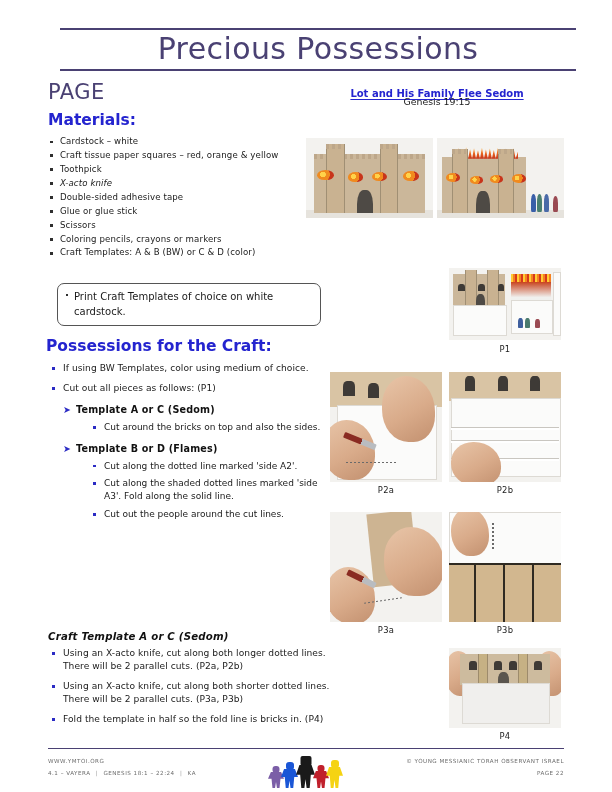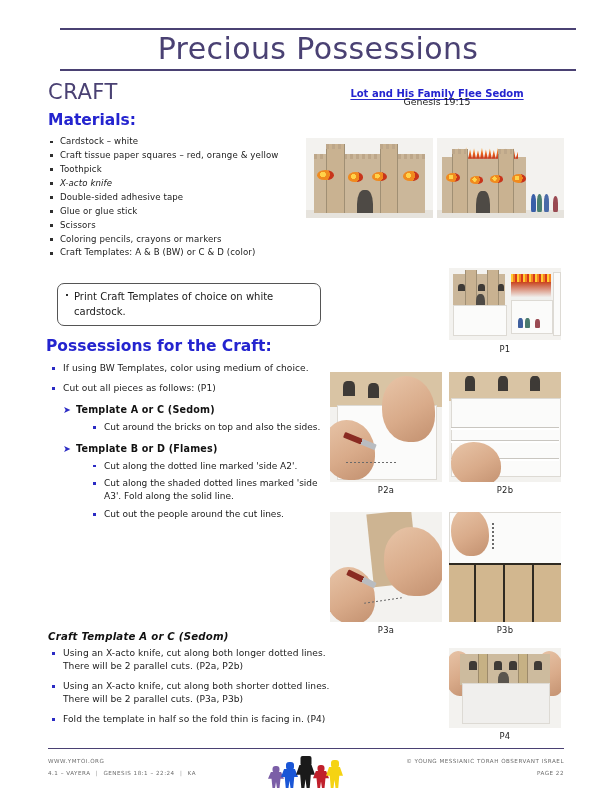--- a/index.html
+++ b/index.html
@@ -375,21 +375,21 @@
   }
 </style>
 </head>
 <body>
 
 <div class="masthead">
   <div class="masthead-title">Precious Possessions</div>
 </div>
 
 <div class="left-col">
-  <div class="h-craft">CRAFT</div>
+  <div class="h-craft">PAGE</div>
   <div class="h-blue">Materials:</div>
   <ul class="sq-list">
     <li>Cardstock – white</li>
     <li>Craft tissue paper squares – red, orange &amp; yellow</li>
     <li>Toothpick</li>
     <li class="ital">X-acto knife</li>
     <li>Double-sided adhesive tape</li>
     <li>Glue or glue stick</li>
     <li>Scissors</li>
     <li>Coloring pencils, crayons or markers</li>
@@ -427,21 +427,21 @@
     <li>Cut out the people around the cut lines.</li>
   </ul>
 </div>
 
 <div class="craft-tmpl-head">Craft Template A or C (Sedom)</div>
 
 <div class="bottom-list">
   <ul class="blue-sq">
     <li>Using an X-acto knife, cut along both longer dotted lines. There will be 2 parallel cuts. (P2a, P2b)</li>
     <li>Using an X-acto knife, cut along both shorter dotted lines. There will be 2 parallel cuts. (P3a, P3b)</li>
-    <li>Fold the template in half so the fold thin is facing in. (P4)</li>
+    <li>Fold the template in half so the fold line is bricks in. (P4)</li>
   </ul>
 </div>
 
 <div class="scripture-title">Lot and His Family Flee Sedom</div>
 <div class="scripture-ref">Genesis 19:15</div>
 
 <div class="photo" style="left:306px; top:138px; width:127px; height:80px;">
   <div class="scene">
     <div class="bg-white"></div>
     <div class="tbl" style="bottom:0; height:10%; background:#e6e3dd;"></div>

